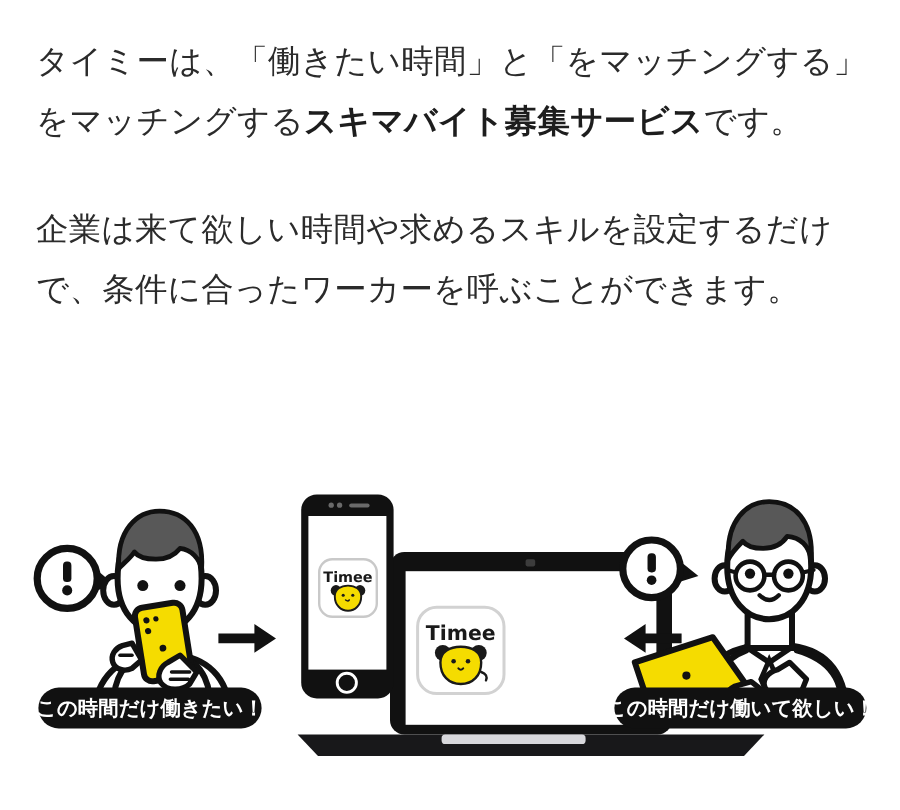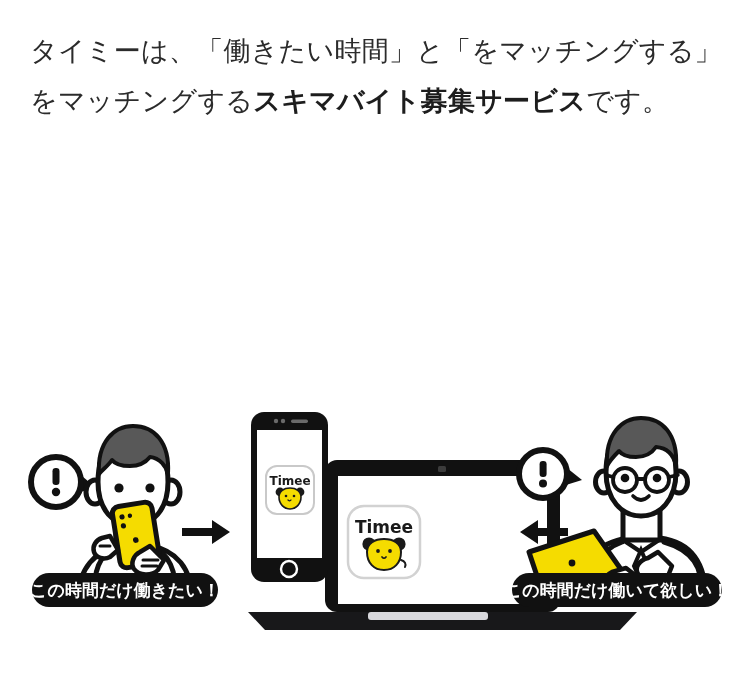--- a/index.html
+++ b/index.html
@@ -68,20 +68,21 @@
     fill: #1a1a1a;
   }
 </style>
 </head>
 <body>
 
 <div class="page">
 
   <div class="copy">
     <p class="para"><span>タイミーは、「働きたい時間」と「をマッチングする」をマッチングする</span><span class="b">スキマバイト募集サービス</span><span>です。</span></p>
+    <p class="para"><span>企業は来て欲しい時間や求めるスキルを設定するだけで、条件に合ったワーカーを呼ぶことができます。</span></p>
   </div>
 
   <div class="illustration">
     <svg width="750" height="240" viewBox="0 0 750 240" xmlns="http://www.w3.org/2000/svg">
 
       <g>
 
         <g>
           <path d="M82 76 L96 88 L80 92 Z" fill="#111111"></path>
           <circle cx="56" cy="82" r="25" fill="#ffffff" stroke="#111111" stroke-width="6"></circle>

